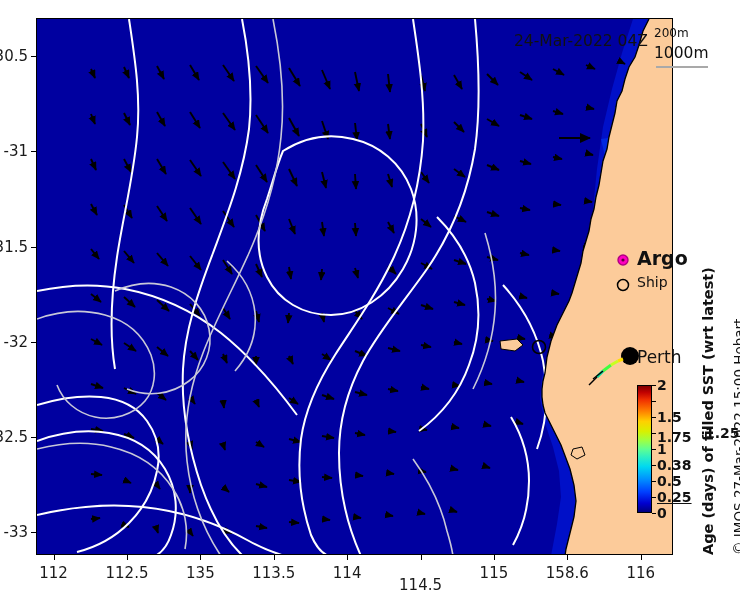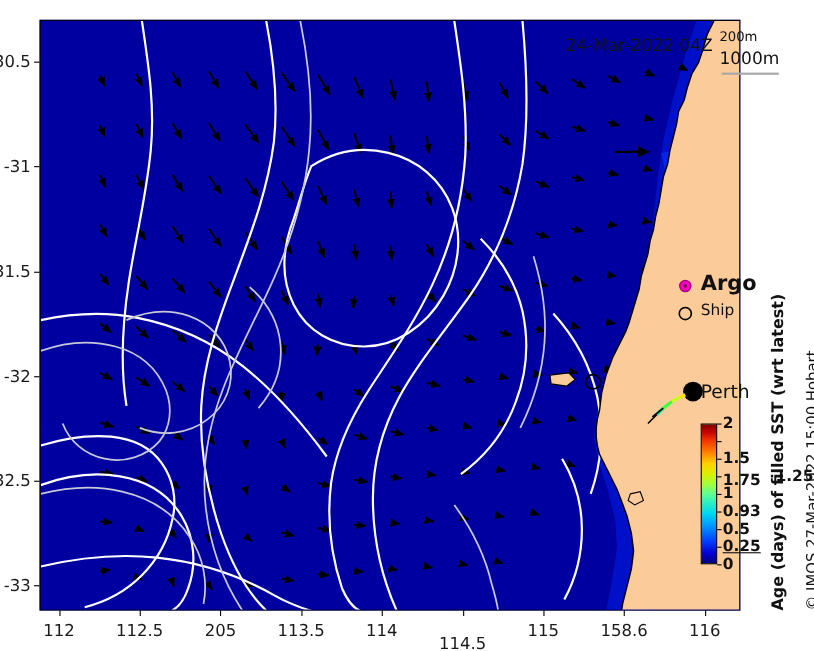--- a/index.html
+++ b/index.html
@@ -384,21 +384,21 @@
   <div class="anno" id="perth-label">Perth</div>
 
   <div id="cbar"></div>
 
   <div id="xaxis">
       <div class="tickmark" style="left: 53.6129px; top: 551px; width: 1px; height: 5px;"></div>
       <div class="xtick-label" style="left: 18.6129px; top: 560px;">112</div>
       <div class="tickmark" style="left: 127px; top: 551px; width: 1px; height: 5px;"></div>
       <div class="xtick-label" style="left: 92px; top: 560px;">112.5</div>
       <div class="tickmark" style="left: 200.387px; top: 551px; width: 1px; height: 5px;"></div>
-      <div class="xtick-label" style="left: 165.387px; top: 560px;">205</div>
+      <div class="xtick-label" style="left: 165.387px; top: 560px;">135</div>
       <div class="tickmark" style="left: 273.774px; top: 551px; width: 1px; height: 5px;"></div>
       <div class="xtick-label" style="left: 238.774px; top: 560px;">113.5</div>
       <div class="tickmark" style="left: 347.161px; top: 551px; width: 1px; height: 5px;"></div>
       <div class="xtick-label" style="left: 312.161px; top: 560px;">114</div>
       <div class="tickmark" style="left: 420.548px; top: 551px; width: 1px; height: 5px;"></div>
       <div class="xtick-label" style="left: 385.548px; top: 560px; margin-top: 12px;">114.5</div>
       <div class="tickmark" style="left: 493.935px; top: 551px; width: 1px; height: 5px;"></div>
       <div class="xtick-label" style="left: 458.935px; top: 560px;">115</div>
       <div class="tickmark" style="left: 567.323px; top: 551px; width: 1px; height: 5px;"></div>
       <div class="xtick-label" style="left: 532.323px; top: 560px;">158.6</div>
@@ -424,21 +424,21 @@
   <div class="vtext" id="cbar-title">Age (days) of filled SST (wrt latest)</div>
   <div class="vtext" id="copyright">© IMOS 27-Mar-2022 15:00 Hobart</div>
 
 <div class="cbar-tick" style="top: 509px;"></div>
     <div class="cbar-label" style="top: 501px;">0</div>
     <div class="cbar-tick" style="top: 493px;"></div>
     <div class="cbar-label" style="top: 485px; text-decoration: underline;">0.25</div>
     <div class="cbar-tick" style="top: 477px;"></div>
     <div class="cbar-label" style="top: 469px;">0.5</div>
     <div class="cbar-tick" style="top: 461px;"></div>
-    <div class="cbar-label" style="top: 453px;">0.93</div>
+    <div class="cbar-label" style="top: 453px;">0.38</div>
     <div class="cbar-tick" style="top: 445px;"></div>
     <div class="cbar-label" style="top: 437px;">1</div>
     <div class="cbar-tick" style="top: 429px;"></div>
     <div class="cbar-label" style="top: 421px; margin-left: 48px;">1.25</div>
     <div class="cbar-tick" style="top: 413px;"></div>
     <div class="cbar-label" style="top: 405px;">1.5</div>
     <div class="cbar-tick" style="top: 397px;"></div>
     <div class="cbar-label" style="top: 389px; margin-top: 36px;">1.75</div>
     <div class="cbar-tick" style="top: 381px;"></div>
     <div class="cbar-label" style="top: 373px;">2</div>

